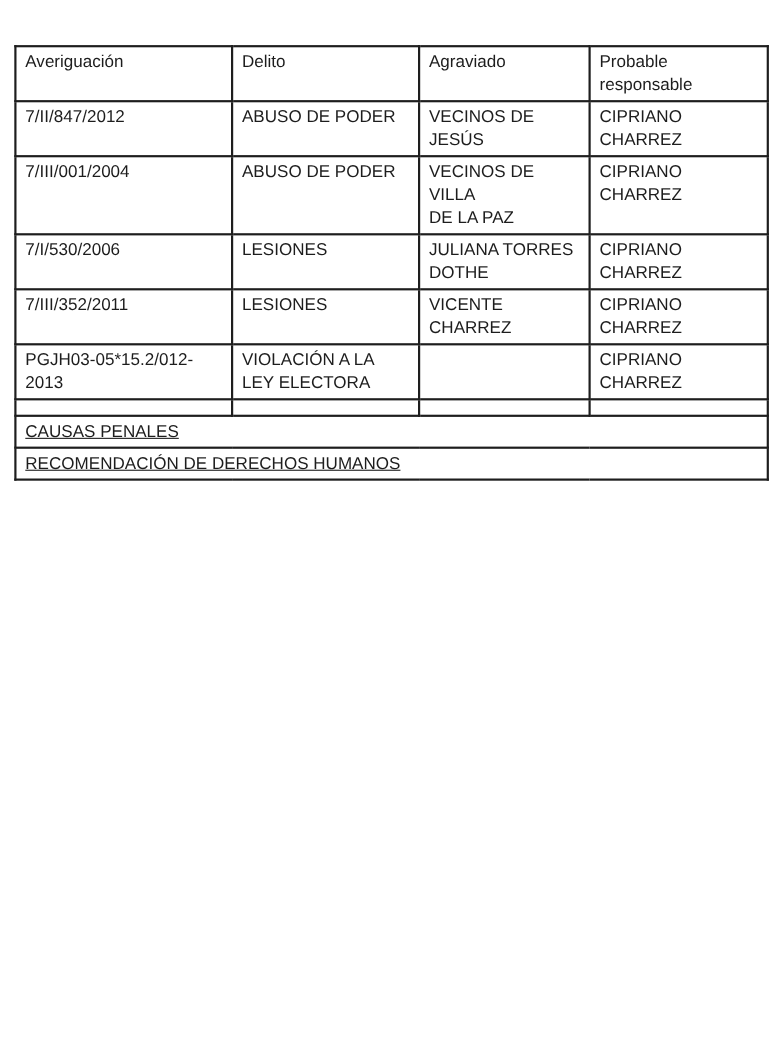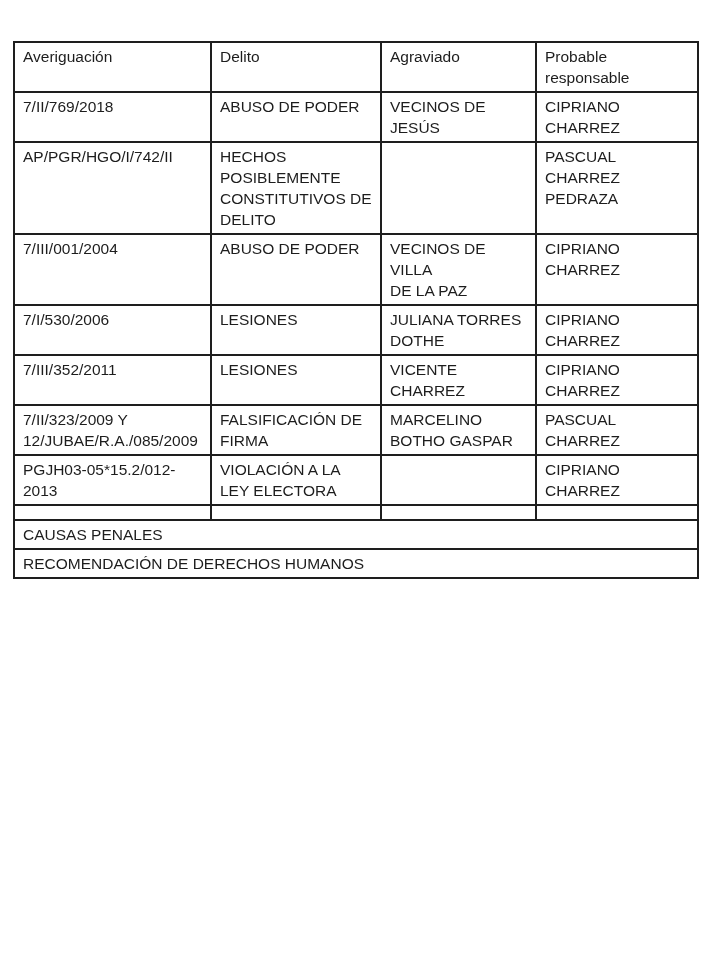--- a/index.html
+++ b/index.html
@@ -40,20 +40,21 @@
     word-wrap: break-word;
     color: #1d1d1d;
   }
   tr.empty-row td {
     height: 13px;
     padding: 0;
   }
   td.section-title {
     text-align: center;
     padding: 1px 0 2px 0;
+    text-decoration: underline;
   }
 </style>
 </head>
 <body>
 
 <div class="doc-page">
   <table class="cases">
     <colgroup>
       <col class="c0">
         <col class="c1">
@@ -64,35 +65,25 @@
       <tr>
         <th>Averiguación</th>
         <th>Delito</th>
         <th>Agraviado</th>
         <th>Probable
 responsable</th>
       </tr>
     </thead>
     <tbody>
       <tr>
-        <td>7/II/769/2018</td>
+        <td>7/II/847/2012</td>
         <td>ABUSO DE PODER</td>
         <td>VECINOS DE JESÚS</td>
         <td>CIPRIANO
 CHARREZ</td>
-      </tr>
-      <tr>
-        <td>AP/PGR/HGO/I/742/II</td>
-        <td>HECHOS
-POSIBLEMENTE
-CONSTITUTIVOS DE
-DELITO</td>
-        <td></td>
-        <td>PASCUAL CHARREZ
-PEDRAZA</td>
       </tr>
       <tr>
         <td>7/III/001/2004</td>
         <td>ABUSO DE PODER</td>
         <td>VECINOS DE VILLA
 DE LA PAZ</td>
         <td>CIPRIANO
 CHARREZ</td>
       </tr>
       <tr>
@@ -102,29 +93,20 @@
 DOTHE</td>
         <td>CIPRIANO
 CHARREZ</td>
       </tr>
       <tr>
         <td>7/III/352/2011</td>
         <td>LESIONES</td>
         <td>VICENTE CHARREZ</td>
         <td>CIPRIANO
 CHARREZ</td>
-      </tr>
-      <tr>
-        <td>7/II/323/2009 Y
-12/JUBAE/R.A./085/2009</td>
-        <td>FALSIFICACIÓN DE
-FIRMA</td>
-        <td>MARCELINO
-BOTHO GASPAR</td>
-        <td>PASCUAL CHARREZ</td>
       </tr>
       <tr>
         <td>PGJH03-05*15.2/012-
 2013</td>
         <td>VIOLACIÓN A LA
 LEY ELECTORA</td>
         <td></td>
         <td>CIPRIANO
 CHARREZ</td>
       </tr>

